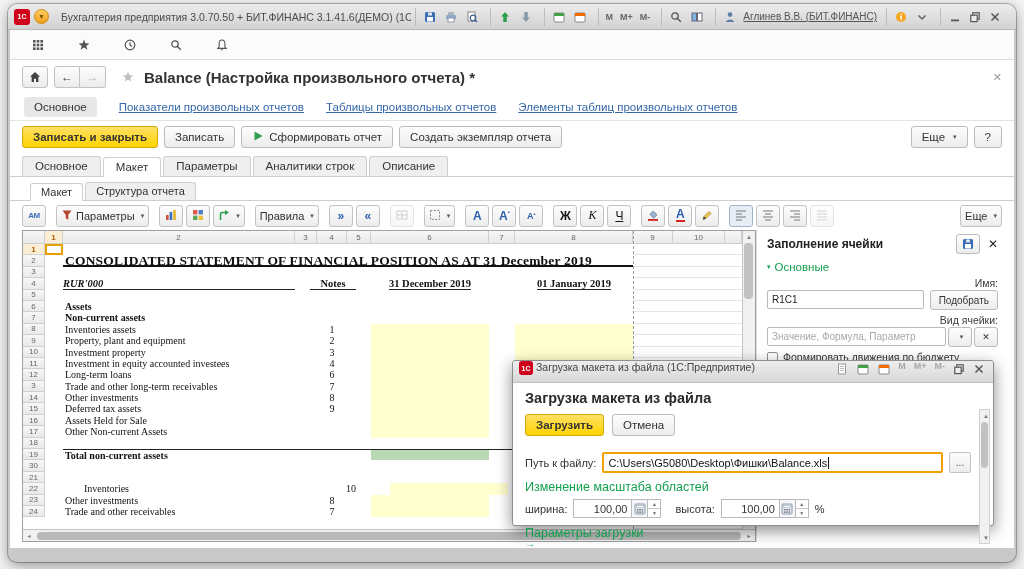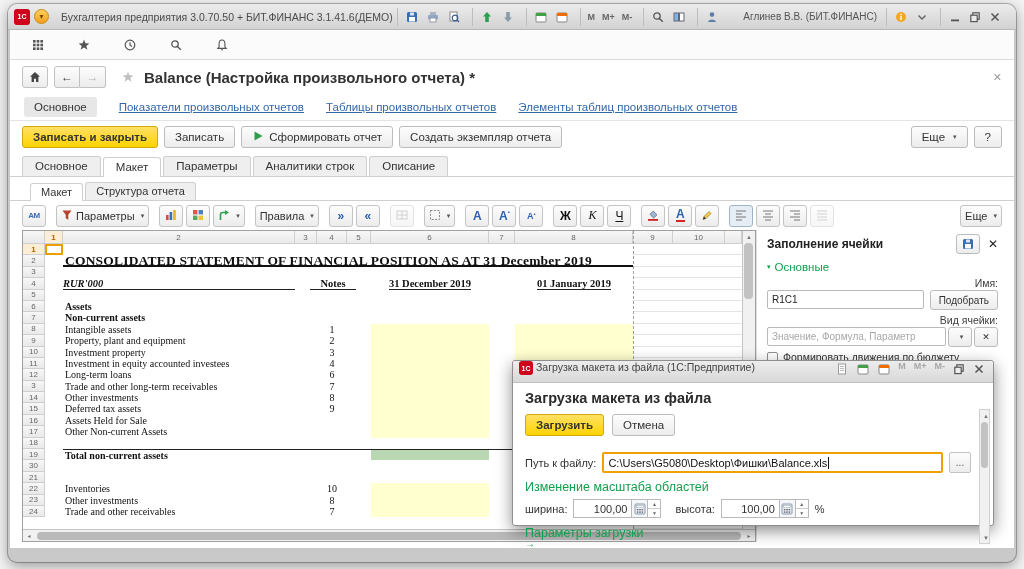--- a/index.html
+++ b/index.html
@@ -14,21 +14,21 @@
   .titlebar { height:26px; background:linear-gradient(#ececec,#d2d2d2); border-bottom:1px solid #b8b8b8;
     display:flex; align-items:center; padding:0 8px 0 6px; gap:4px; flex:0 0 auto; }
   .logo1c { width:16px; height:16px; border-radius:3px; background:#d0021b; color:#fff; font-size:7px; font-weight:bold;
     display:flex; align-items:center; justify-content:center; }
   .menu-orb { width:15px; height:15px; border-radius:50%; background:linear-gradient(#ffcf5e,#f2a01e); border:1px solid #cd8912;
     color:#7a4d00; font-size:8px; display:flex; align-items:center; justify-content:center; }
   .tb-title { font-size:10.5px; color:#4c4c4c; margin-left:8px; flex:1; white-space:nowrap; overflow:hidden; }
   .tb-group { display:flex; align-items:center; gap:3px; padding:0 5px; border-left:1px solid #bdbdbd; height:18px; }
   .tb-ic { width:18px; height:16px; display:flex; align-items:center; justify-content:center; border-radius:2px; cursor:default; }
   .tb-mem { font-size:9px; font-weight:bold; color:#666; padding:0 2px; }
-  .tb-user { font-size:10px; color:#555; display:flex; gap:22px; white-space:nowrap; }
+  .tb-user { font-size:10px; color:#555; display:flex; gap:4px; white-space:nowrap;text-decoration:underline; }
   .winctl { width:17px; height:15px; display:flex; align-items:center; justify-content:center; }
 
   .quickbar { height:30px; background:#fbfbfb; border-bottom:1px solid #dcdcdc; display:flex; align-items:center;
     gap:26px; padding-left:18px; flex:0 0 auto; margin:0 2px; }
   .qb-ic { width:20px; height:20px; display:flex; align-items:center; justify-content:center; color:#555; }
 
   .form-area { flex:1; background:#fff; margin:0 2px; display:flex; flex-direction:column; overflow:hidden; }
   .win-bottom { height:14px; flex:0 0 auto; }
 
   
@@ -642,21 +642,21 @@
                   <div class="scell" style="width: 118px;"></div>
                   <div class="scell" style="width: 26px;"></div>
                   <div class="scell" style="width: 118px;"></div>
                   <div class="scell" style="width: 40px;"></div>
                   <div class="scell" style="width: 52px;"></div>
                   <div class="scell flexfill"></div>
                 </div>
                 <div class="srow">
                   <div class="rhcell" style="width: 22px;">8</div>
                   <div class="scell" style="width: 18px;"></div>
-                  <div class="scell lab" style="width: 232px;">Intangible assets</div>
+                  <div class="scell lab" style="width: 232px;">Inventories assets</div>
                   <div class="scell" style="width: 22px;"></div>
                   <div class="scell note" style="width: 30px;">1</div>
                   <div class="scell" style="width: 24px;"></div>
                   <div class="scell fy" style="width: 118px;"></div>
                   <div class="scell" style="width: 26px;"></div>
                   <div class="scell fy" style="width: 118px;"></div>
                   <div class="scell" style="width: 40px;"></div>
                   <div class="scell" style="width: 52px;"></div>
                   <div class="scell flexfill"></div>
                 </div>
@@ -837,21 +837,21 @@
                   <div class="scell" style="width: 118px;"></div>
                   <div class="scell" style="width: 26px;"></div>
                   <div class="scell" style="width: 118px;"></div>
                   <div class="scell" style="width: 40px;"></div>
                   <div class="scell" style="width: 52px;"></div>
                   <div class="scell flexfill"></div>
                 </div>
                 <div class="srow">
                   <div class="rhcell" style="width: 22px;">22</div>
                   <div class="scell" style="width: 18px;"></div>
-                  <div class="scell lab" style="width: 232px;">Inventories</div>
+                  <div class="scell lab" style="width: 232px; margin-left: 19px;">Inventories</div>
                   <div class="scell" style="width: 22px;"></div>
                   <div class="scell note" style="width: 30px;">10</div>
                   <div class="scell" style="width: 24px;"></div>
                   <div class="scell fy" style="width: 118px;"></div>
                   <div class="scell" style="width: 26px;"></div>
                   <div class="scell fy" style="width: 118px;"></div>
                   <div class="scell" style="width: 40px;"></div>
                   <div class="scell" style="width: 52px;"></div>
                   <div class="scell flexfill"></div>
                 </div>

